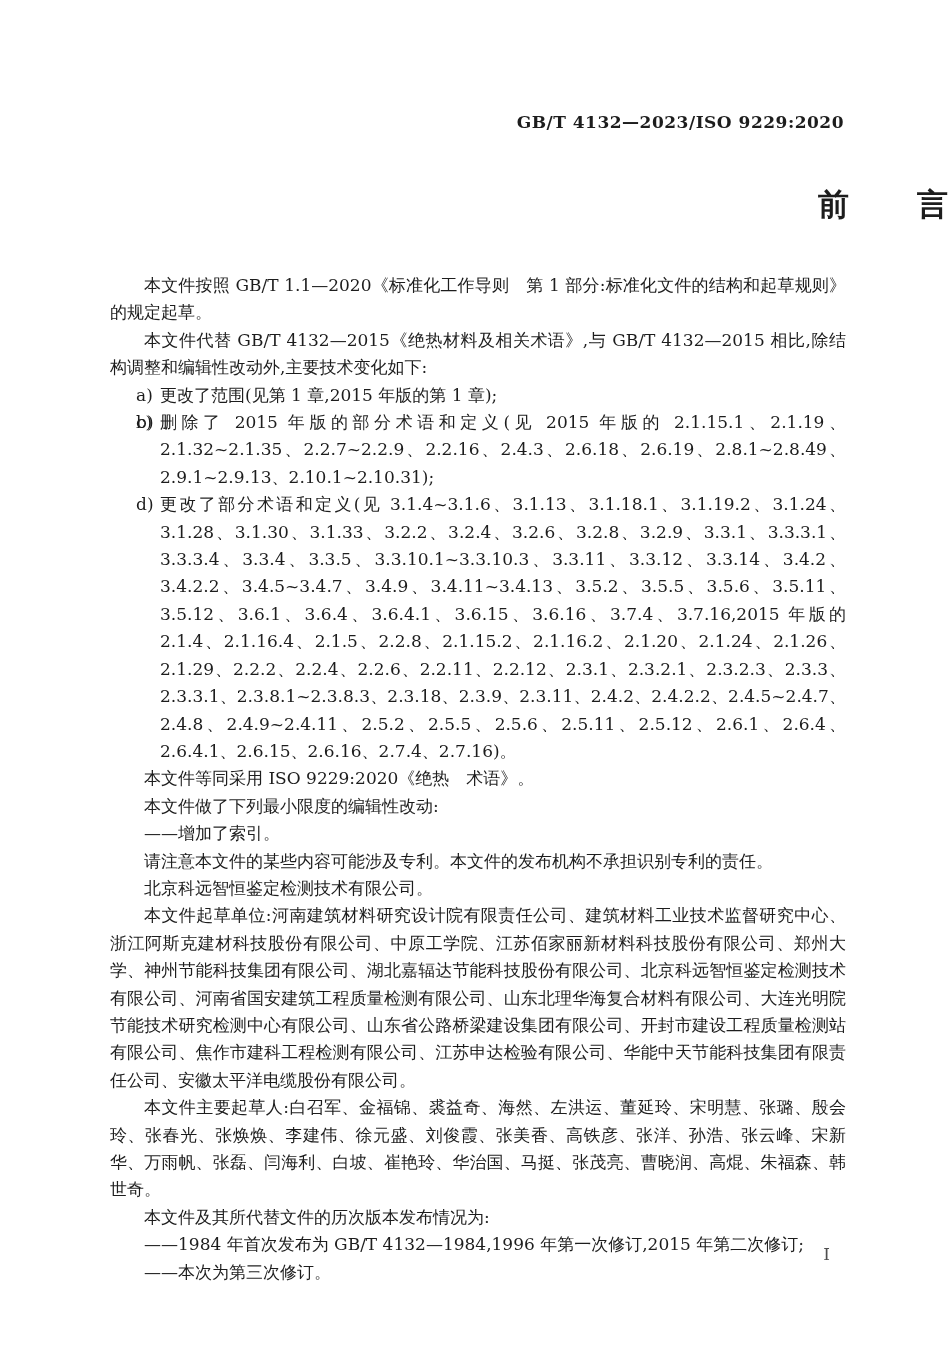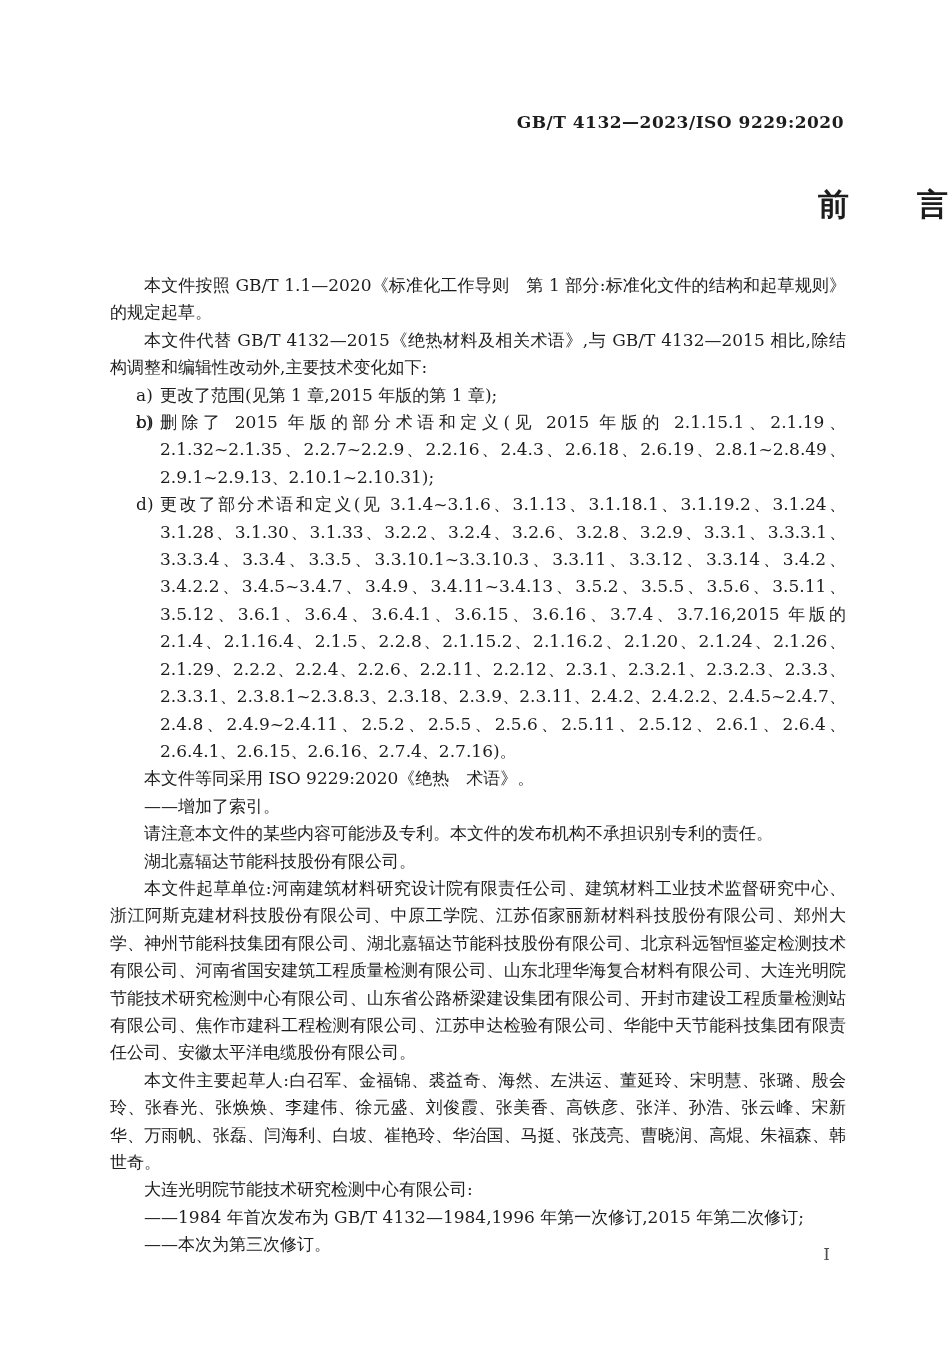--- a/index.html
+++ b/index.html
@@ -84,26 +84,27 @@
     <div class="change-item">
       <span class="item-label">c)</span>
       <span>删除了 2015 年版的部分术语和定义(见 2015 年版的 2.1.15.1、2.1.19、2.1.32~2.1.35、2.2.7~2.2.9、2.2.16、2.4.3、2.6.18、2.6.19、2.8.1~2.8.49、2.9.1~2.9.13、2.10.1~2.10.31);</span>
     </div>
     <div class="change-item">
       <span class="item-label">d)</span>
       <span>更改了部分术语和定义(见 3.1.4~3.1.6、3.1.13、3.1.18.1、3.1.19.2、3.1.24、3.1.28、3.1.30、3.1.33、3.2.2、3.2.4、3.2.6、3.2.8、3.2.9、3.3.1、3.3.3.1、3.3.3.4、3.3.4、3.3.5、3.3.10.1~3.3.10.3、3.3.11、3.3.12、3.3.14、3.4.2、3.4.2.2、3.4.5~3.4.7、3.4.9、3.4.11~3.4.13、3.5.2、3.5.5、3.5.6、3.5.11、3.5.12、3.6.1、3.6.4、3.6.4.1、3.6.15、3.6.16、3.7.4、3.7.16,2015 年版的 2.1.4、2.1.16.4、2.1.5、2.2.8、2.1.15.2、2.1.16.2、2.1.20、2.1.24、2.1.26、2.1.29、2.2.2、2.2.4、2.2.6、2.2.11、2.2.12、2.3.1、2.3.2.1、2.3.2.3、2.3.3、2.3.3.1、2.3.8.1~2.3.8.3、2.3.18、2.3.9、2.3.11、2.4.2、2.4.2.2、2.4.5~2.4.7、2.4.8、2.4.9~2.4.11、2.5.2、2.5.5、2.5.6、2.5.11、2.5.12、2.6.1、2.6.4、2.6.4.1、2.6.15、2.6.16、2.7.4、2.7.16)。</span>
     </div>
 
     <p class="para">本文件等同采用 ISO 9229:2020《绝热　术语》。</p>
+    <p class="para">本文件做了下列最小限度的编辑性改动:</p>
     <p class="para">——增加了索引。</p>
     <p class="para">请注意本文件的某些内容可能涉及专利。本文件的发布机构不承担识别专利的责任。</p>
-    <p class="para">湖北嘉辐达节能科技股份有限公司。</p>
+    <p class="para">北京科远智恒鉴定检测技术有限公司。</p>
     <p class="para">本文件起草单位:河南建筑材料研究设计院有限责任公司、建筑材料工业技术监督研究中心、浙江阿斯克建材科技股份有限公司、中原工学院、江苏佰家丽新材料科技股份有限公司、郑州大学、神州节能科技集团有限公司、湖北嘉辐达节能科技股份有限公司、北京科远智恒鉴定检测技术有限公司、河南省国安建筑工程质量检测有限公司、山东北理华海复合材料有限公司、大连光明院节能技术研究检测中心有限公司、山东省公路桥梁建设集团有限公司、开封市建设工程质量检测站有限公司、焦作市建科工程检测有限公司、江苏申达检验有限公司、华能中天节能科技集团有限责任公司、安徽太平洋电缆股份有限公司。</p>
     <p class="para">本文件主要起草人:白召军、金福锦、裘益奇、海然、左洪运、董延玲、宋明慧、张璐、殷会玲、张春光、张焕焕、李建伟、徐元盛、刘俊霞、张美香、高铁彦、张洋、孙浩、张云峰、宋新华、万雨帆、张磊、闫海利、白坡、崔艳玲、华治国、马挺、张茂亮、曹晓润、高焜、朱福森、韩世奇。</p>
-    <p class="para">大连光明院节能技术研究检测中心有限公司:</p>
+    <p class="para">本文件及其所代替文件的历次版本发布情况为:</p>
     <p class="para">——1984 年首次发布为 GB/T 4132—1984,1996 年第一次修订,2015 年第二次修订;</p>
     <p class="para">——本次为第三次修订。</p>
 
   </div>
 
   <div class="page-number">Ⅰ</div>
 
 </div>
 
 </body></html>

